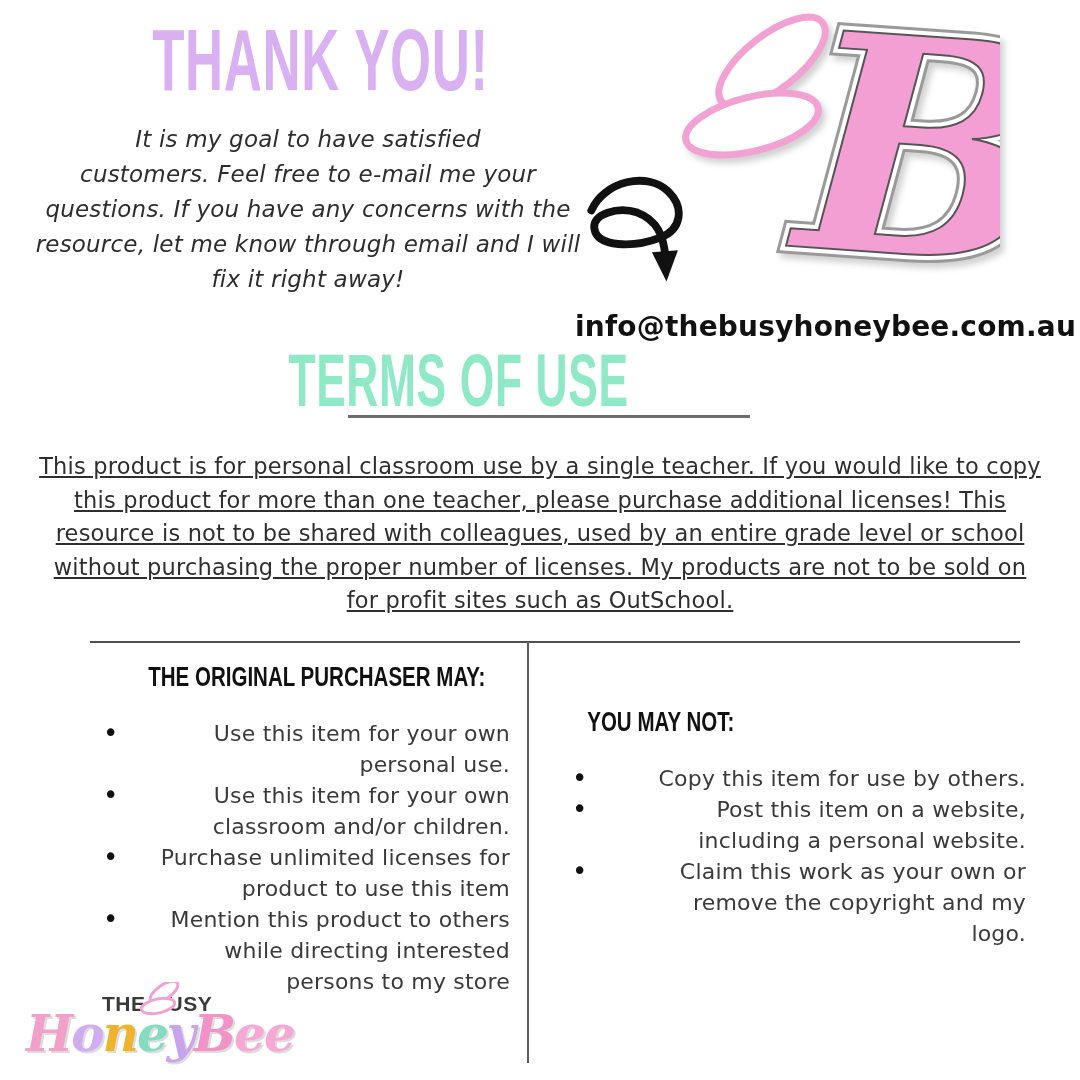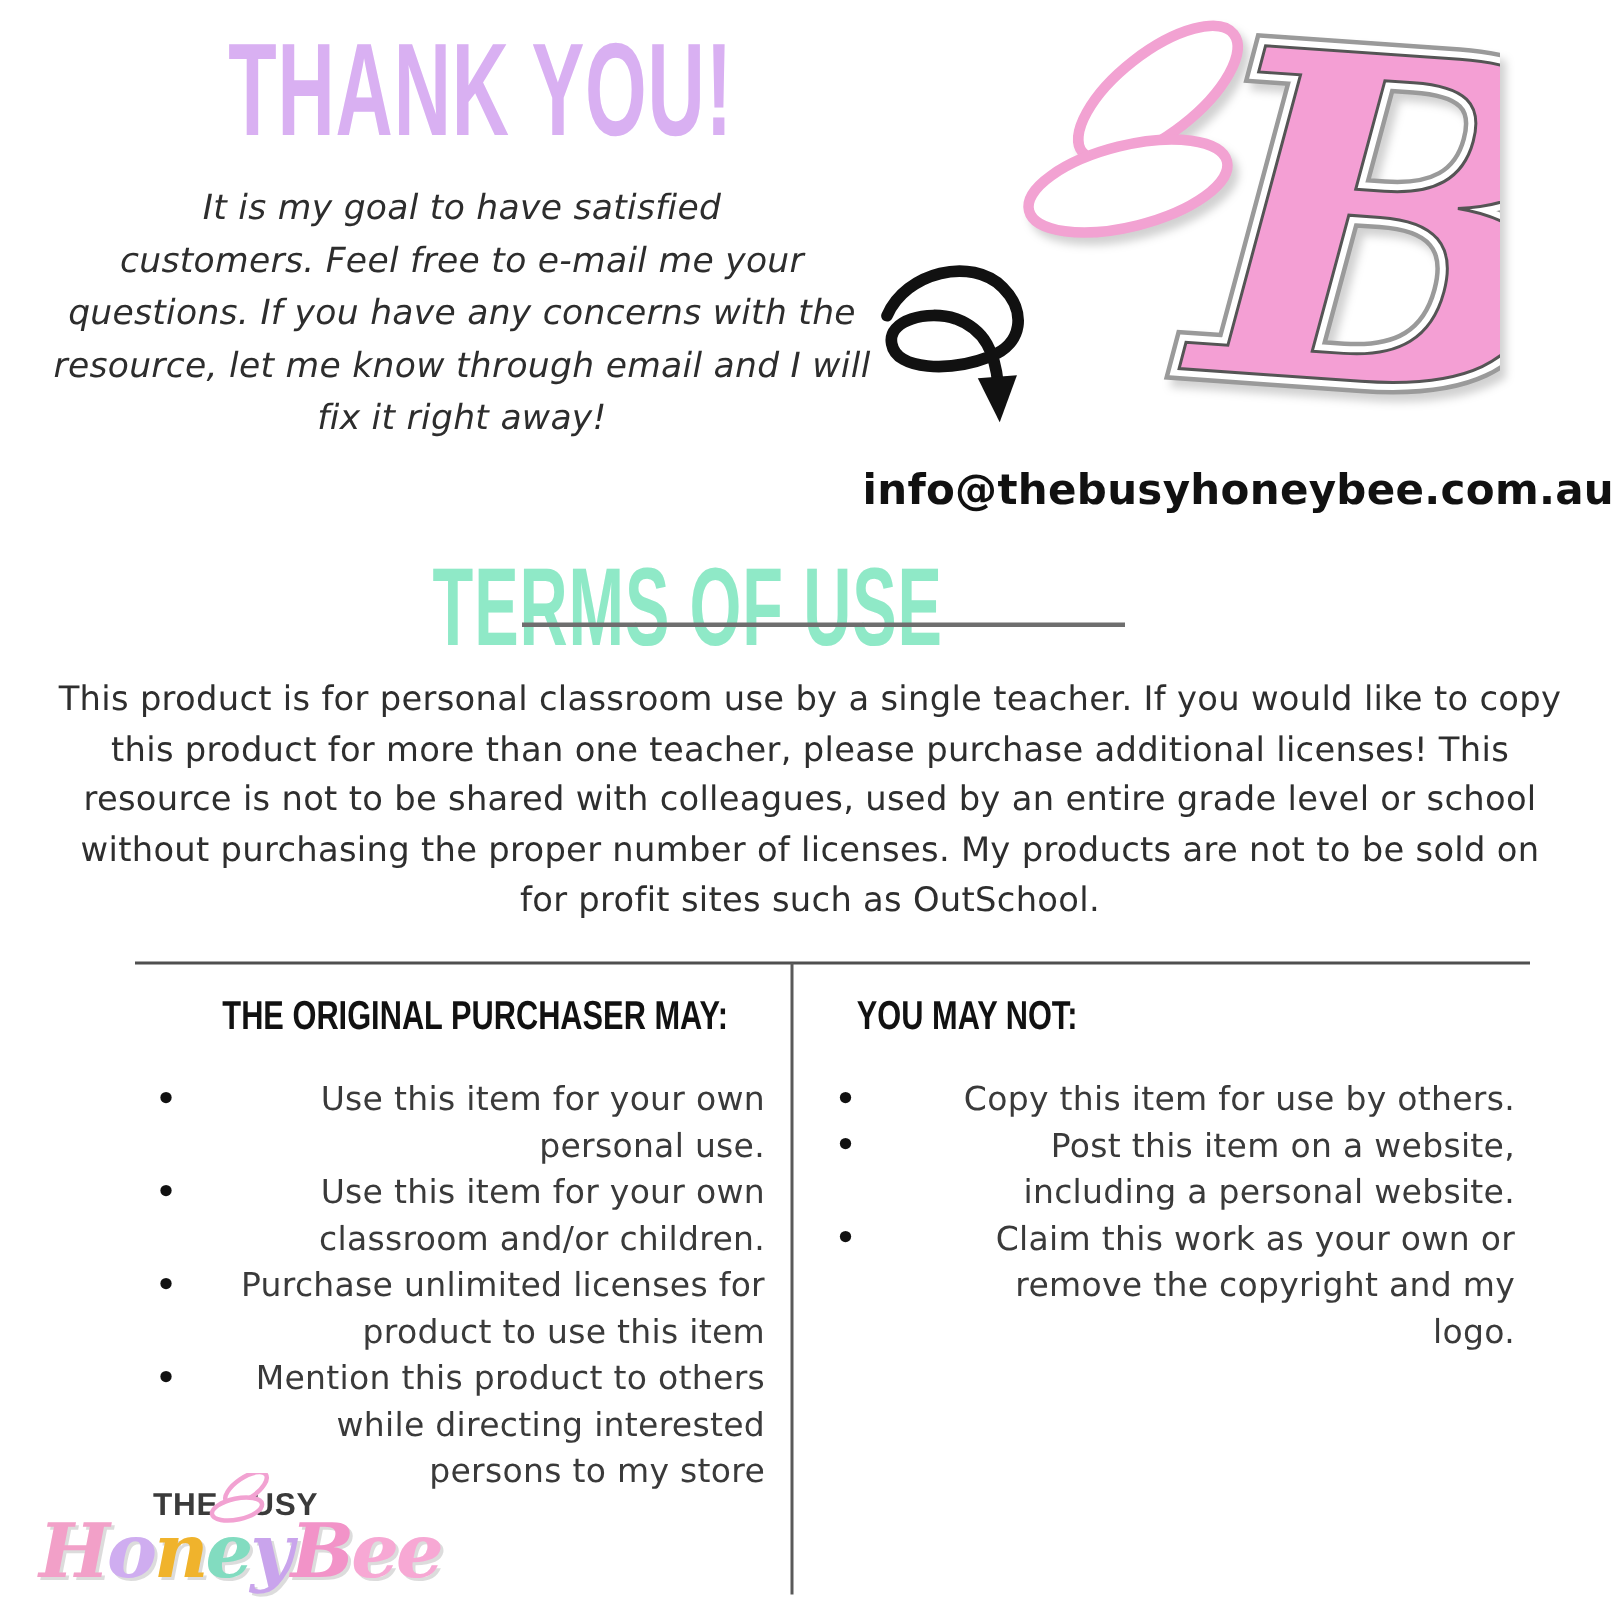--- a/index.html
+++ b/index.html
@@ -36,43 +36,43 @@
     font-size:300px;
   }
 
   
   #email {
     left:575px; top:310px; width:480px; text-align:center;
     font-weight:bold; font-size:28px; letter-spacing:.2px; color:#111111;
   }
 
   
-  #terms-title { left:0; top:342px; width:917px; text-align:center;margin-top:24px; }
+  #terms-title { left:0; top:342px; width:917px; text-align:center; }
   #terms-title .cond {
     display:inline-block; white-space:nowrap;
     font-family:"Liberation Sans", sans-serif; font-weight:bold;
     font-size:74px; line-height:78px; letter-spacing:1px;
     transform:scaleX(.60); transform-origin:center;
   }
   #terms-underline { left:348px; top:415px; width:402px; height:3px; background:#6e6e6e; }
 
   #terms-intro {
     left:28px; top:450px; width:1024px;
     font-size:22.5px; line-height:33.5px; letter-spacing:.2px;
-    color:#2e2e2e; text-align:center; white-space:pre-line;
+    color:#2e2e2e; text-align:center; white-space:pre-line;text-decoration:underline;
   }
 
   
   #hr-line { left:90px; top:641px; width:930px; height:2px; background:#4f4f4f; }
   #v-line  { left:527px; top:642px; width:2px; height:421px; background:#5a5a5a; }
 
   
   .col { top:662px; }
   #col-left  { left:95px;  width:415px; }
-  #col-right { left:548px; width:462px; }
+  #col-right { left:564px; width:462px;margin-top:45px; }
   .col-header { text-align:left; }
   .col-header .cond {
     display:inline-block; white-space:nowrap;
     font-family:"Liberation Sans", sans-serif; font-weight:bold;
     font-size:27px; line-height:30px; color:#111111;
     transform:scaleX(.76); transform-origin:center;
   }
   ul.tlist { list-style:none; margin:26px 0 0 0; padding:0; }
   ul.tlist li { display:grid; grid-template-columns:36px 1fr; }
   ul.tlist li::before {

